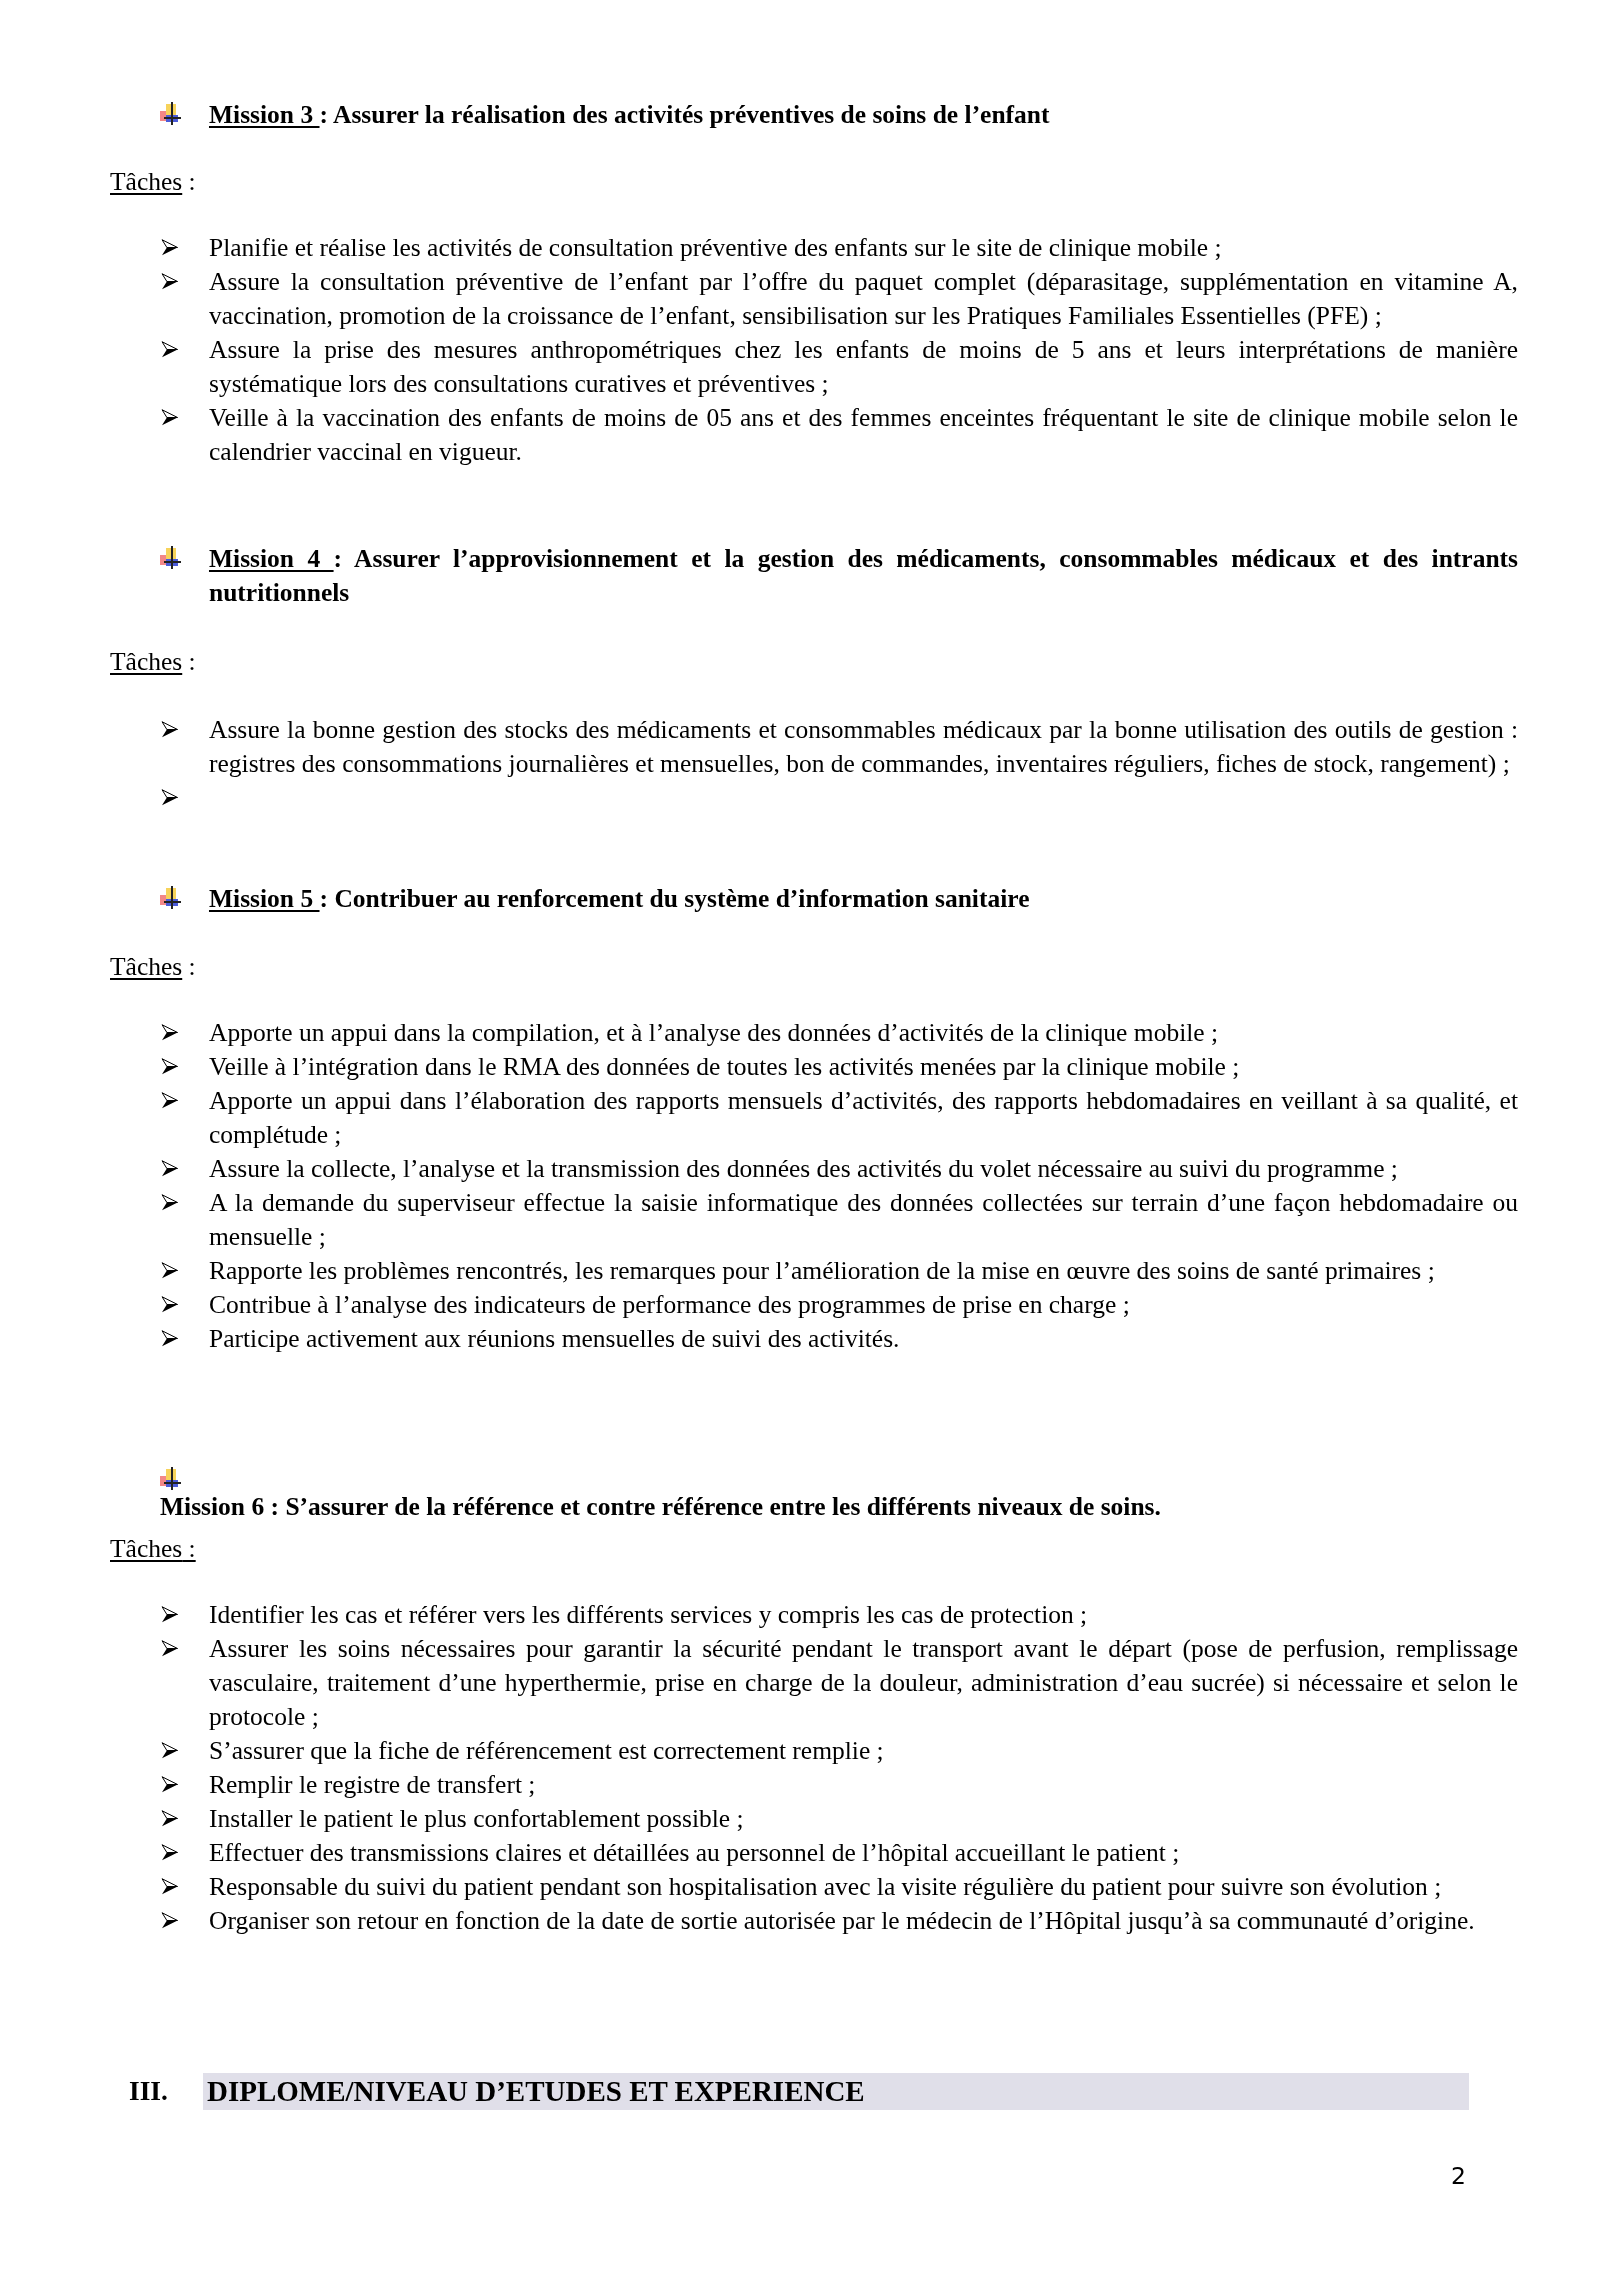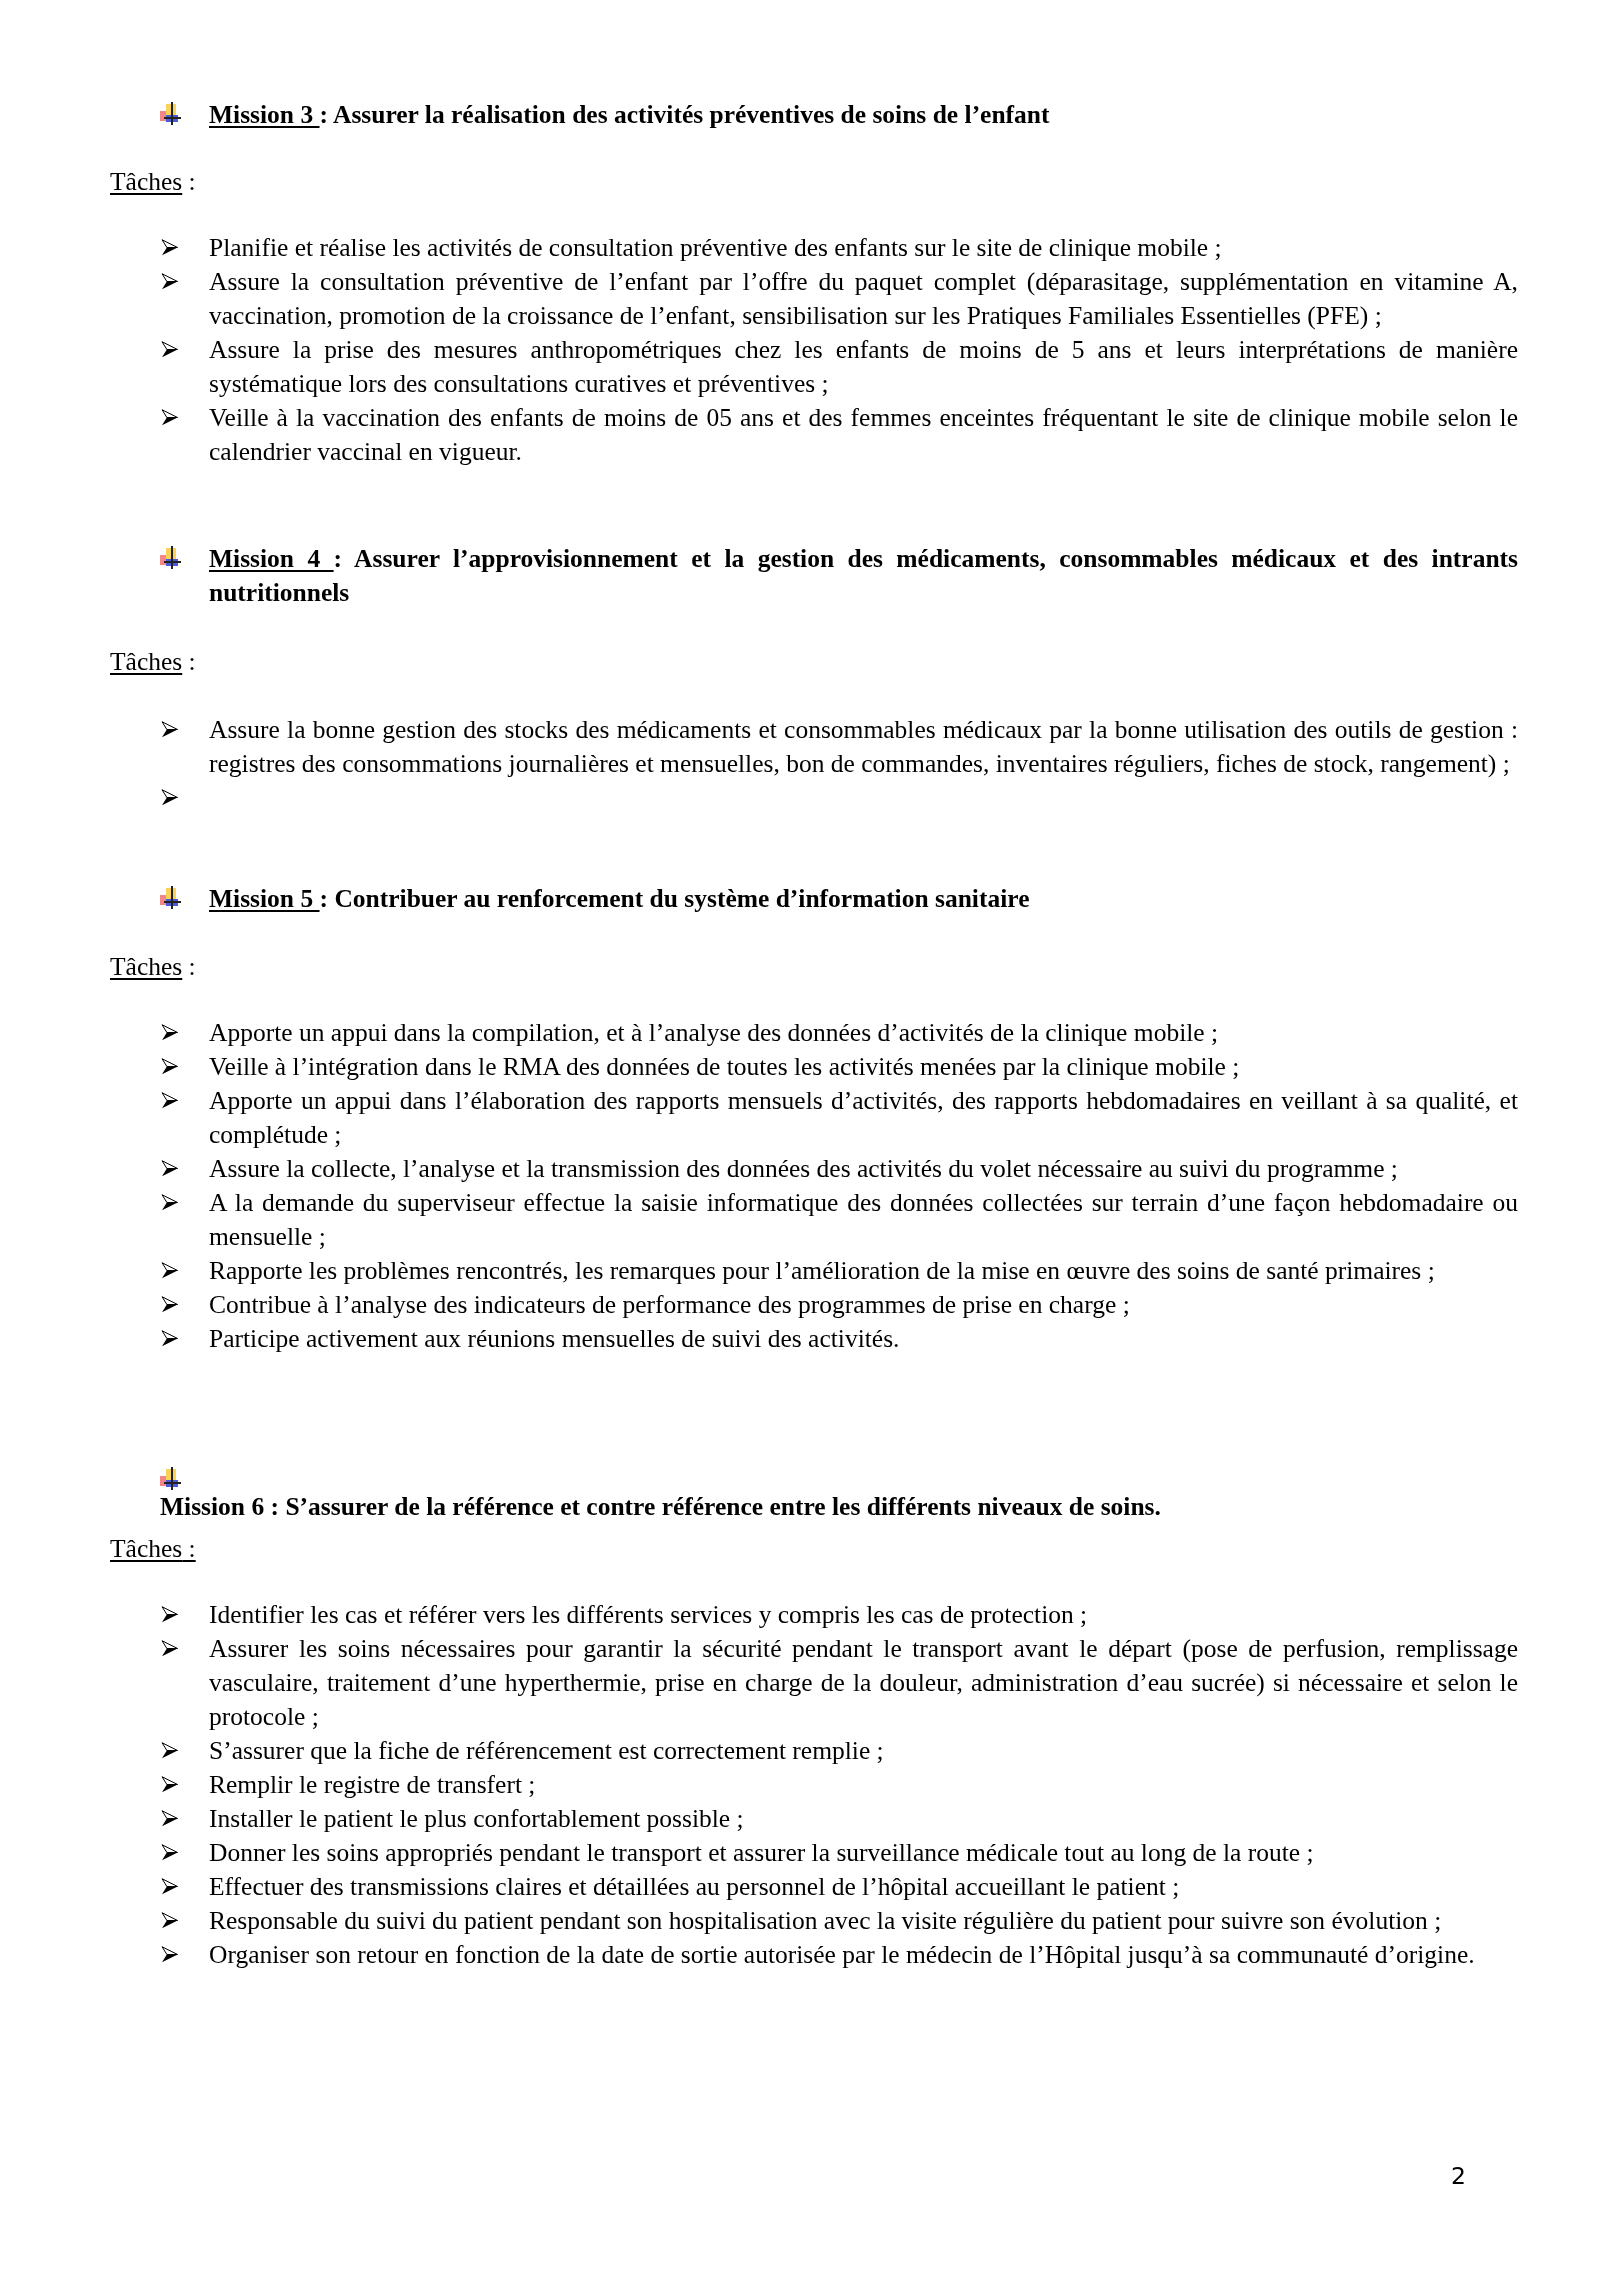--- a/index.html
+++ b/index.html
@@ -187,31 +187,32 @@
           <path d="M2 9 L18 17 L2 25 L7 17 Z" fill="#000"></path>
           <path d="M2 9 L18 17 L7 17 Z" fill="#fff" stroke="#000" stroke-width="1"></path>
         </svg><span>Remplir le registre de transfert ;</span></li>
     <li><svg class="arrow" viewBox="0 0 20 35">
           <path d="M2 9 L18 17 L2 25 L7 17 Z" fill="#000"></path>
           <path d="M2 9 L18 17 L7 17 Z" fill="#fff" stroke="#000" stroke-width="1"></path>
         </svg><span>Installer le patient le plus confortablement possible ;</span></li>
     <li><svg class="arrow" viewBox="0 0 20 35">
           <path d="M2 9 L18 17 L2 25 L7 17 Z" fill="#000"></path>
           <path d="M2 9 L18 17 L7 17 Z" fill="#fff" stroke="#000" stroke-width="1"></path>
-        </svg><span>Donner les soins appropriés pendant le transport et assurer la surveillance médicale tout au long de la route ;</span></li>
-    <li><svg class="arrow" viewBox="0 0 20 35">
-          <path d="M2 9 L18 17 L2 25 L7 17 Z" fill="#000"></path>
-          <path d="M2 9 L18 17 L7 17 Z" fill="#fff" stroke="#000" stroke-width="1"></path>
         </svg><span>Effectuer des transmissions claires et détaillées au personnel de l’hôpital accueillant le patient ;</span></li>
     <li><svg class="arrow" viewBox="0 0 20 35">
           <path d="M2 9 L18 17 L2 25 L7 17 Z" fill="#000"></path>
           <path d="M2 9 L18 17 L7 17 Z" fill="#fff" stroke="#000" stroke-width="1"></path>
         </svg><span>Responsable du suivi du patient pendant son hospitalisation avec la visite régulière du patient pour suivre son évolution ;</span></li>
     <li><svg class="arrow" viewBox="0 0 20 35">
           <path d="M2 9 L18 17 L2 25 L7 17 Z" fill="#000"></path>
           <path d="M2 9 L18 17 L7 17 Z" fill="#fff" stroke="#000" stroke-width="1"></path>
         </svg><span>Organiser son retour en fonction de la date de sortie autorisée par le médecin de l’Hôpital jusqu’à sa communauté d’origine.</span></li>
   </ul>
 
+  <div class="section">
+    <div class="bar"></div>
+    <span class="num">III.</span>
+    <span class="title">DIPLOME/NIVEAU D’ETUDES ET EXPERIENCE</span>
+  </div>
 
   <div class="page-num">2</div>
 </div>
 
 
 </body></html>

